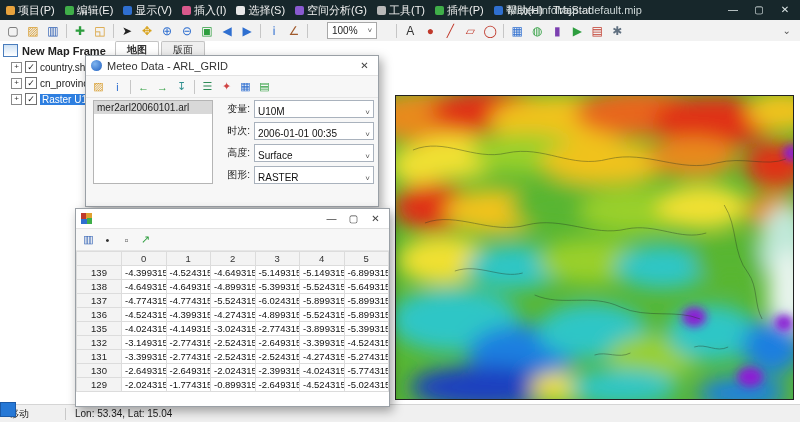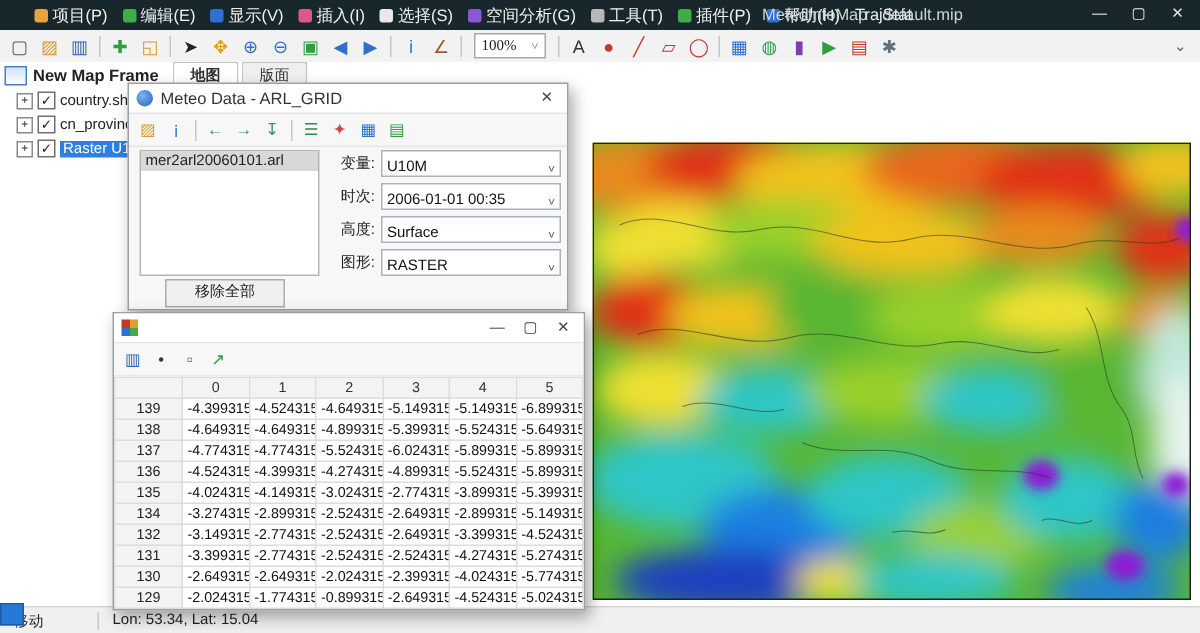--- a/index.html
+++ b/index.html
@@ -2,37 +2,37 @@
 <html><head>
 <meta charset="utf-8">
 <style>
   html,body{margin:0;padding:0;background:#888;}
   .app{position:relative;width:800px;height:422px;background:#fff;overflow:hidden;
        font-family:"Liberation Sans",sans-serif;font-size:11px;color:#222;}
 
   
   .titlebar{position:absolute;top:0;left:0;right:0;height:20px;background:#17272b;
             display:flex;align-items:center;}
-  .menubar{display:flex;align-items:center;padding-left:18px;}
+  .menubar{display:flex;align-items:center;padding-left:1px;}
   .menu-item{display:flex;align-items:center;gap:3px;padding:0 5px;height:20px;
              font-size:11px;color:#f0f0f0;white-space:nowrap;cursor:default;}
   .menu-ico{width:9px;height:9px;border-radius:2px;display:inline-block;}
   .win-title{position:absolute;left:508px;top:0;height:20px;line-height:20px;
              color:#cdd6d6;font-size:11px;white-space:nowrap;}
   .win-controls{position:absolute;right:2px;top:0;height:20px;display:flex;}
   .win-btn{width:26px;text-align:center;line-height:20px;color:#dfe8e8;font-size:10px;}
 
   
   .toolbar{position:absolute;top:20px;left:0;right:0;height:21px;background:#f2f2f2;
            border-bottom:1px solid #d9d9d9;display:flex;align-items:center;padding:0 3px;}
   .tb-btn{width:20px;height:18px;display:flex;align-items:center;justify-content:center;
           font-size:12px;border-radius:2px;}
   .tb-sep{width:1px;height:14px;background:#c6c6c6;margin:0 3px;}
   .zoom-box{display:flex;align-items:center;border:1px solid #a8a8a8;background:#fff;
-            height:15px;padding:0 4px;margin:0 5px;font-size:10px;gap:10px;color:#222;font-family:Liberation Serif, serif;}
+            height:15px;padding:0 4px;margin:0 16px;font-size:10px;gap:10px;color:#222;}
   .sel-arrow2{font-size:8px;color:#555;}
   .tb-overflow{margin-left:auto;margin-right:6px;color:#555;font-size:10px;}
 
   
   .sidebar{position:absolute;left:0;top:41px;bottom:17px;width:112px;background:#fff;
            border-right:1px solid #d5d5d5;padding-top:2px;overflow:hidden;}
   .tree-root{display:flex;align-items:center;gap:4px;padding:1px 2px 2px 3px;
              font-weight:bold;font-size:11px;white-space:nowrap;}
   .frame-ico{width:13px;height:11px;border:1px solid #4a7dbd;flex:none;
              background:linear-gradient(180deg,#cfe2f5,#ffffff);}
@@ -311,21 +311,20 @@
         <div class="mini-btn" style="color: rgb(47, 143, 143);">↧</div>
         <div class="tb-sep"></div>
         <div class="mini-btn" style="color: rgb(46, 139, 87);">☰</div>
         <div class="mini-btn" style="color: rgb(208, 69, 69);">✦</div>
         <div class="mini-btn" style="color: rgb(47, 111, 208);">▦</div>
         <div class="mini-btn" style="color: rgb(46, 158, 63);">▤</div>
       </div>
     <div class="file-list">
       <div class="file-item">mer2arl20060101.arl</div>
     </div>
-    <div class="remove-btn">移除全部</div>
 
     <div class="field-row" style="top:44px;">
       <span class="field-label">变量:</span>
       <div class="select">
         <span>U10M</span>
         <span class="sel-arrow">˅</span>
       </div>
     </div>
     <div class="field-row" style="top:66px;">
       <span class="field-label">时次:</span>
@@ -417,29 +416,20 @@
             <tr>
               <td class="rowhead">135</td>
               <td class="val">-4.024315</td>
               <td class="val">-4.149315</td>
               <td class="val">-3.024315</td>
               <td class="val">-2.774315</td>
               <td class="val">-3.899315</td>
               <td class="val">-5.399315</td>
             </tr>
             <tr>
-              <td class="rowhead">134</td>
-              <td class="val">-3.274315</td>
-              <td class="val">-2.899315</td>
-              <td class="val">-2.524315</td>
-              <td class="val">-2.649315</td>
-              <td class="val">-2.899315</td>
-              <td class="val">-5.149315</td>
-            </tr>
-            <tr>
               <td class="rowhead">132</td>
               <td class="val">-3.149315</td>
               <td class="val">-2.774315</td>
               <td class="val">-2.524315</td>
               <td class="val">-2.649315</td>
               <td class="val">-3.399315</td>
               <td class="val">-4.524315</td>
             </tr>
             <tr>
               <td class="rowhead">131</td>

